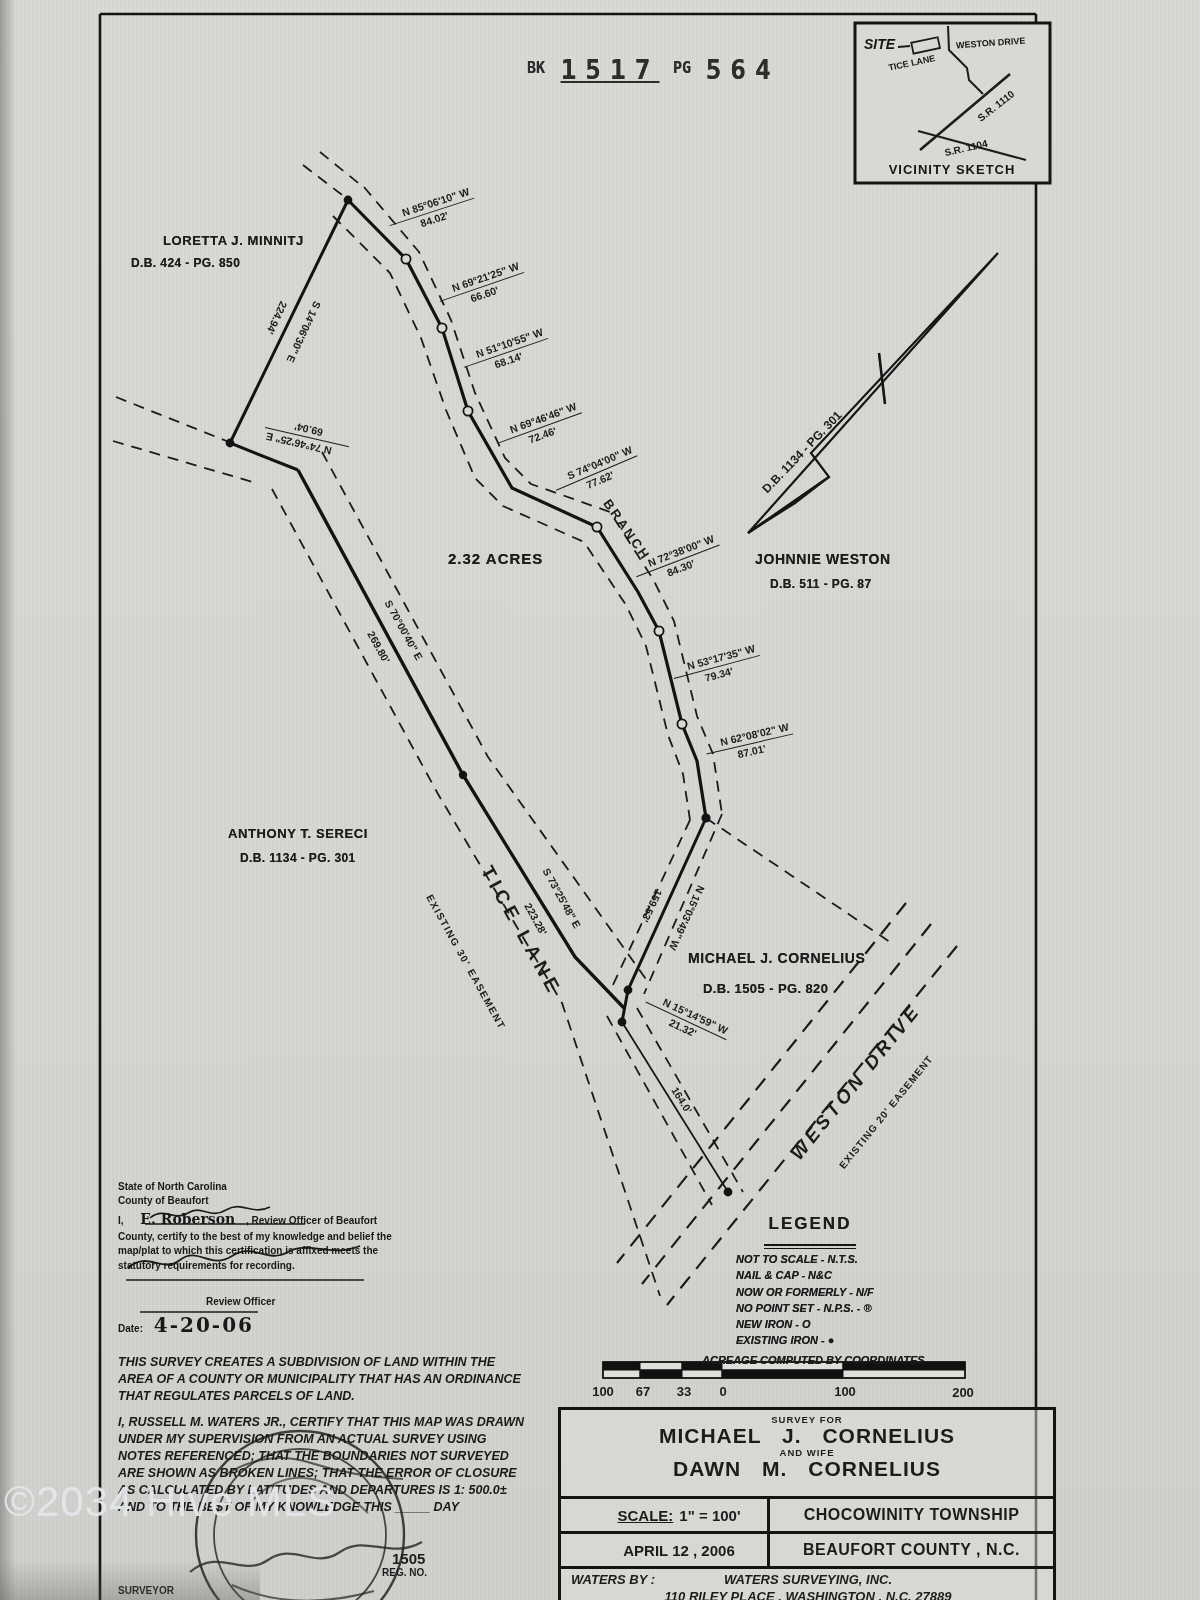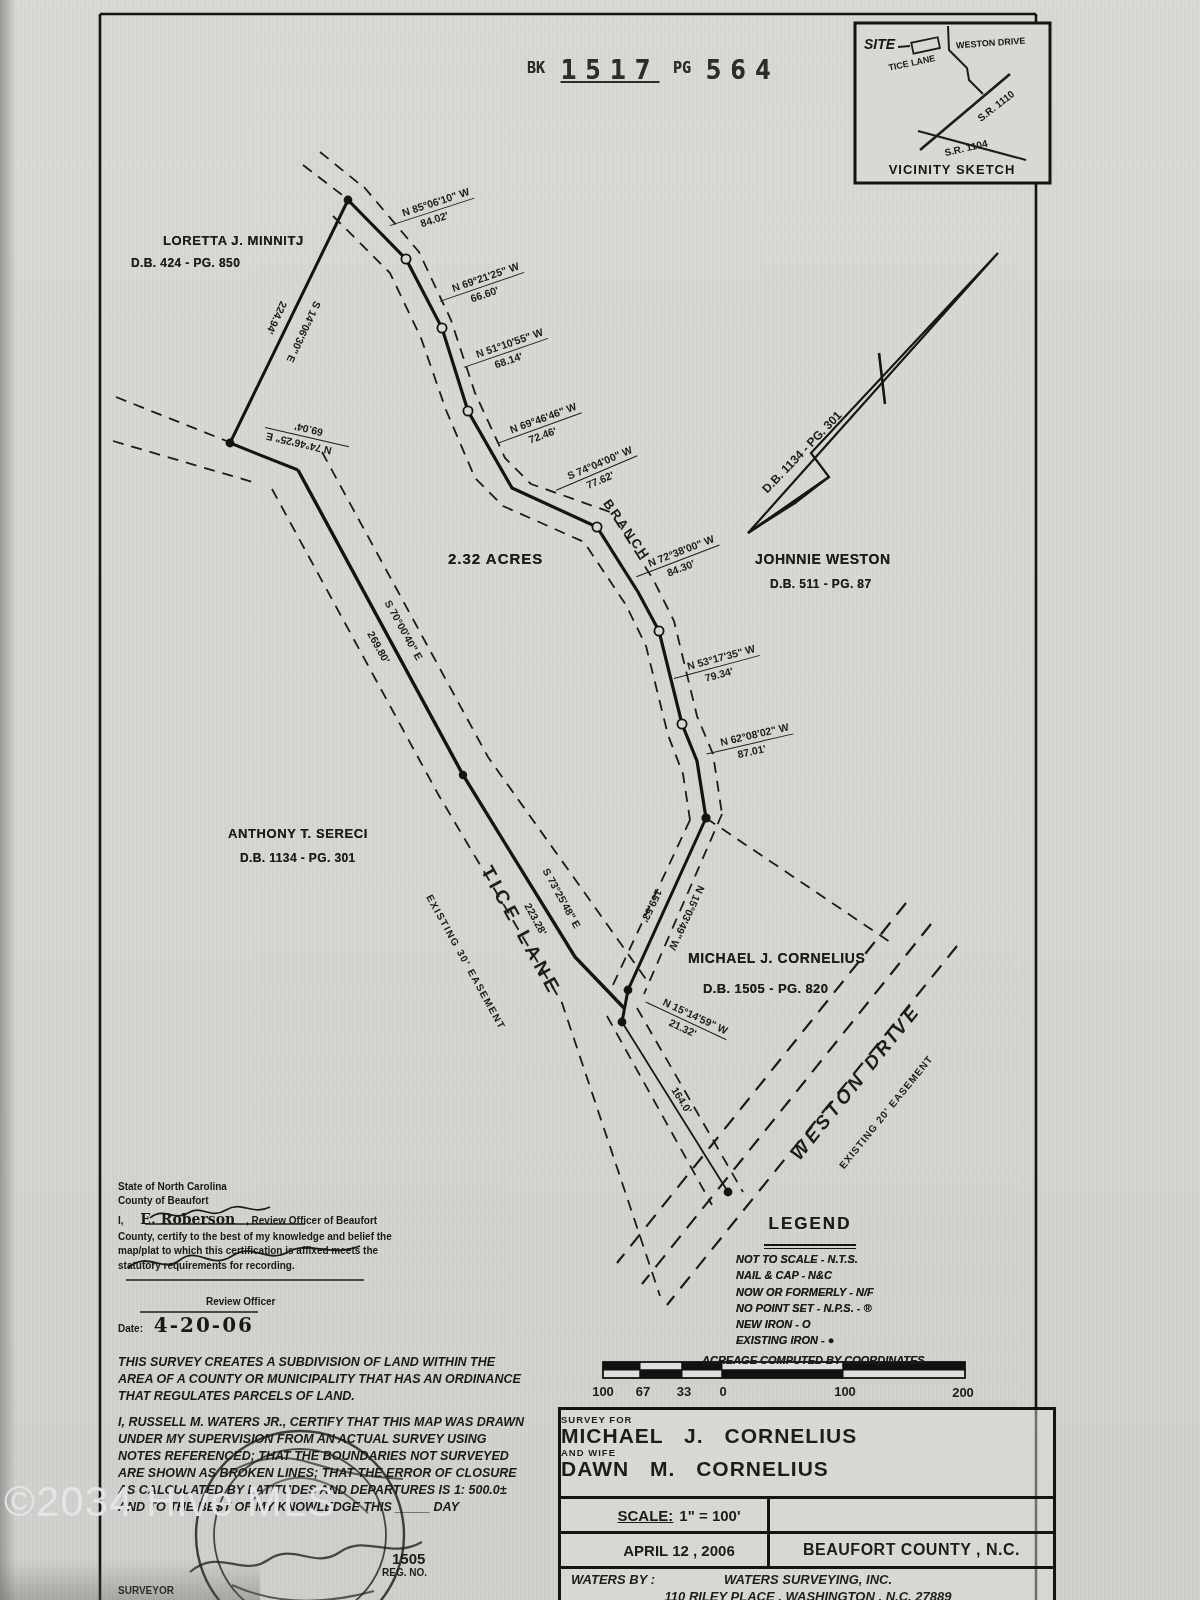--- a/index.html
+++ b/index.html
@@ -30,21 +30,21 @@
   #legend{position:absolute;left:712px;top:1214px;width:260px;font:bold italic 11px/1.3 "Liberation Sans",sans-serif;}
   #legend .t{font:bold 17px "Liberation Sans",sans-serif;font-style:normal;letter-spacing:2px;width:92px;margin:0 0 6px 52px;
              border-bottom:2.2px solid #141414;padding-bottom:10px;position:relative;text-align:center;}
   #legend .t::after{content:"";position:absolute;left:0;right:0;bottom:-5px;border-bottom:1.4px solid #141414;}
   #legend .it{margin:2px 0 0 24px;}
   #legend .ft{margin:5px 0 0 -10px;}
   
   .note{position:absolute;font:bold italic 12.5px/1.36 "Liberation Sans",sans-serif;color:#191919;width:415px;left:118px;}
   
   #tblock{position:absolute;left:558px;top:1407px;width:492px;height:200px;border:3px solid #141414;background:rgba(226,226,222,.45);}
-  #tblock .row1{height:86px;border-bottom:3px solid #141414;}
+  #tblock .row1{height:86px;border-bottom:3px solid #141414;text-align:center;}
   #tblock .sm{font:bold 9.5px "Liberation Sans",sans-serif;letter-spacing:1px;padding-top:4px;}
   #tblock .big{font:bold 21px "Liberation Sans",sans-serif;letter-spacing:1px;word-spacing:14px;line-height:1.05;}
   #tblock .row2{display:flex;height:32px;border-bottom:3px solid #141414;}
   #tblock .c1{width:176px;border-right:3px solid #141414;display:flex;align-items:center;justify-content:center;font:bold 15px "Liberation Sans",sans-serif;padding-left:30px;}
   #tblock .c2{flex:1;display:flex;align-items:center;justify-content:center;font:bold 16px "Liberation Sans",sans-serif;letter-spacing:.5px;}
   #tblock .row4{padding:3px 8px 0 10px;font:bold italic 13px/1.25 "Liberation Sans",sans-serif;}
   #tblock .firmline{text-align:center;margin-top:-16px;}
   #wm{position:absolute;left:4px;top:1478px;font:42px "Liberation Sans",sans-serif;color:rgba(228,231,234,.95);letter-spacing:1px;z-index:60;}
   .vtxt{position:absolute;font-weight:bold;color:#161616;white-space:nowrap;}
 </style>
@@ -298,20 +298,21 @@
       <div class="sm">SURVEY FOR</div>
       <div class="big">MICHAEL J. CORNELIUS</div>
       <div class="sm" style="padding-top:0;">AND WIFE</div>
       <div class="big">DAWN M. CORNELIUS</div>
     </div>
     <div class="row2">
       <div class="c1">
         <span style="text-decoration:underline;margin-right:6px;">SCALE:</span>
         <span>1" = 100'</span>
       </div>
+      <div class="c2">CHOCOWINITY TOWNSHIP</div>
     </div>
     <div class="row2">
       <div class="c1">APRIL 12 , 2006</div>
       <div class="c2">BEAUFORT COUNTY , N.C.</div>
     </div>
     <div class="row4">
       <div>WATERS BY :</div>
       <div class="firmline">WATERS SURVEYING, INC.</div>
       <div style="text-align:center;">110 RILEY PLACE , WASHINGTON , N.C. 27889</div>
 

